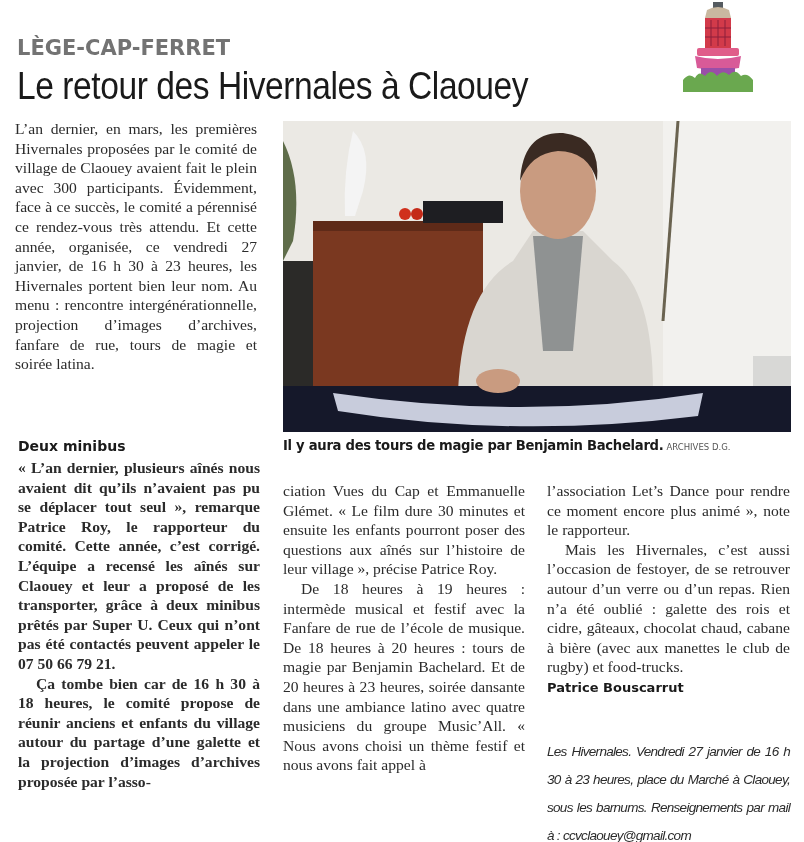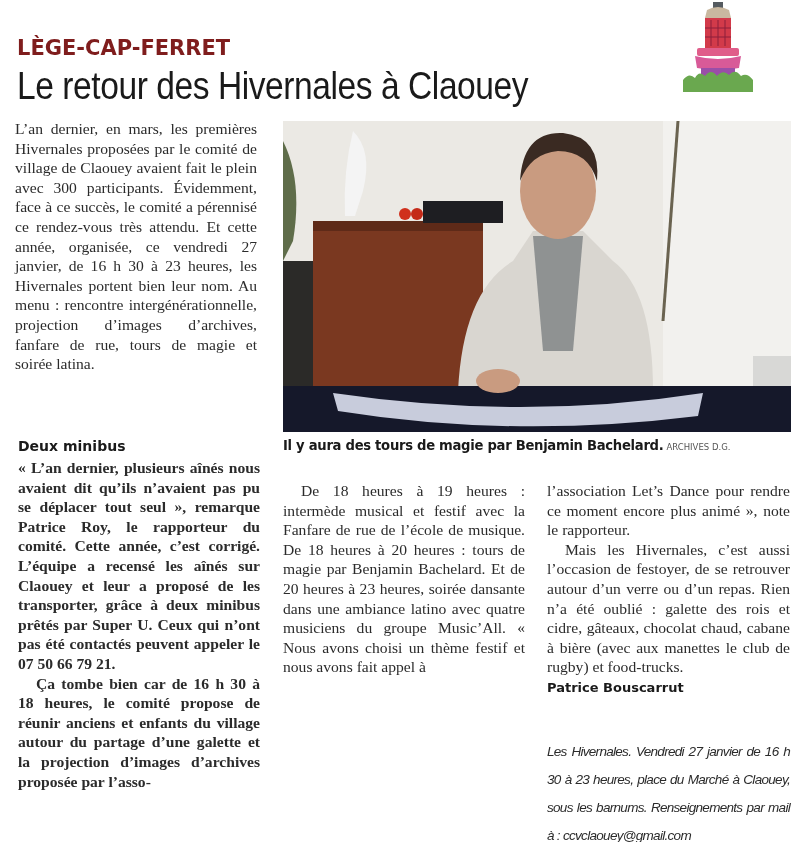--- a/index.html
+++ b/index.html
@@ -1,17 +1,17 @@
 <!DOCTYPE html>
 <html><head>
 <meta charset="utf-8">
 <style>
   html, body { margin: 0; padding: 0; background: #ffffff; }
   body { width: 804px; height: 842px; position: relative; overflow: hidden; color: #2a2a2a; }
-  .kicker { position: absolute; left: 17px; top: 36px; font-family: "DejaVu Sans", sans-serif; font-weight: bold; font-size: 21px; color: #7f1d1d; letter-spacing: 0px; }
+  .kicker { position: absolute; left: 17px; top: 36px; font-family: "DejaVu Sans", sans-serif; font-weight: bold; font-size: 21px; color: #737373; letter-spacing: 0px; }
   .headline { position: absolute; left: 17px; top: 64px; font-family: "Liberation Sans", sans-serif; font-size: 39px; color: #1a1a1a; transform: scaleX(0.86); transform-origin: left top; white-space: nowrap; letter-spacing: -0.5px; }
   .logo { position: absolute; left: 683px; top: 2px; width: 70px; height: 90px; }
   .col { position: absolute; font-family: "Liberation Serif", serif; font-size: 15.6px; line-height: 19.6px; text-align: justify; color: #2b2b2b; }
   .col p { margin: 0; }
   .col p.indent { text-indent: 18px; }
   .col1-top { left: 15px; top: 119px; width: 242px; font-family: Liberation Serif, serif; }
   .subhead { position: absolute; left: 18px; top: 438px; font-family: "DejaVu Sans", sans-serif; font-weight: bold; font-size: 14px; color: #1a1a1a; }
   .col1-bot { left: 18px; top: 458px; width: 242px; font-weight: bold; }
   .col2 { left: 283px; top: 481px; width: 242px; }
   .col3 { left: 547px; top: 481px; width: 243px; }
@@ -77,20 +77,21 @@
     <path d="M50 272 Q240 300 420 272 L415 295 Q230 318 55 290 Z" fill="#c8ccdc"></path>
     <ellipse cx="215" cy="260" rx="22" ry="12" fill="#c99b80"></ellipse>
   </svg>
 </div>
 
 <div class="caption">
   <span>Il y aura des tours de magie par Benjamin Bachelard.</span><span class="credit">ARCHIVES D.G.</span>
 </div>
 
 <div class="col col2">
+  <p>ciation Vues du Cap et Emmanuelle Glémet. « Le film dure 30 minutes et ensuite les enfants pourront poser des questions aux aînés sur l’histoire de leur village », précise Patrice Roy.</p>
   <p class="indent">De 18 heures à 19 heures : intermède musical et festif avec la Fanfare de rue de l’école de musique. De 18 heures à 20 heures : tours de magie par Benjamin Bachelard. Et de 20 heures à 23 heures, soirée dansante dans une ambiance latino avec quatre musiciens du groupe Music’All. « Nous avons choisi un thème festif et nous avons fait appel à</p>
 </div>
 
 <div class="col col3">
   <p>l’association Let’s Dance pour rendre ce moment encore plus animé », note le rapporteur.</p>
   <p class="indent">Mais les Hivernales, c’est aussi l’occasion de festoyer, de se retrouver autour d’un verre ou d’un repas. Rien n’a été oublié : galette des rois et cidre, gâteaux, chocolat chaud, cabane à bière (avec aux manettes le club de rugby) et food-trucks.</p>
   <div class="signature">Patrice Bouscarrut</div>
 </div>
 
 <div class="info">Les Hivernales. Vendredi 27 janvier de 16 h 30 à 23 heures, place du Marché à Claouey, sous les barnums. Renseignements par mail à : ccvclaouey@gmail.com</div>

